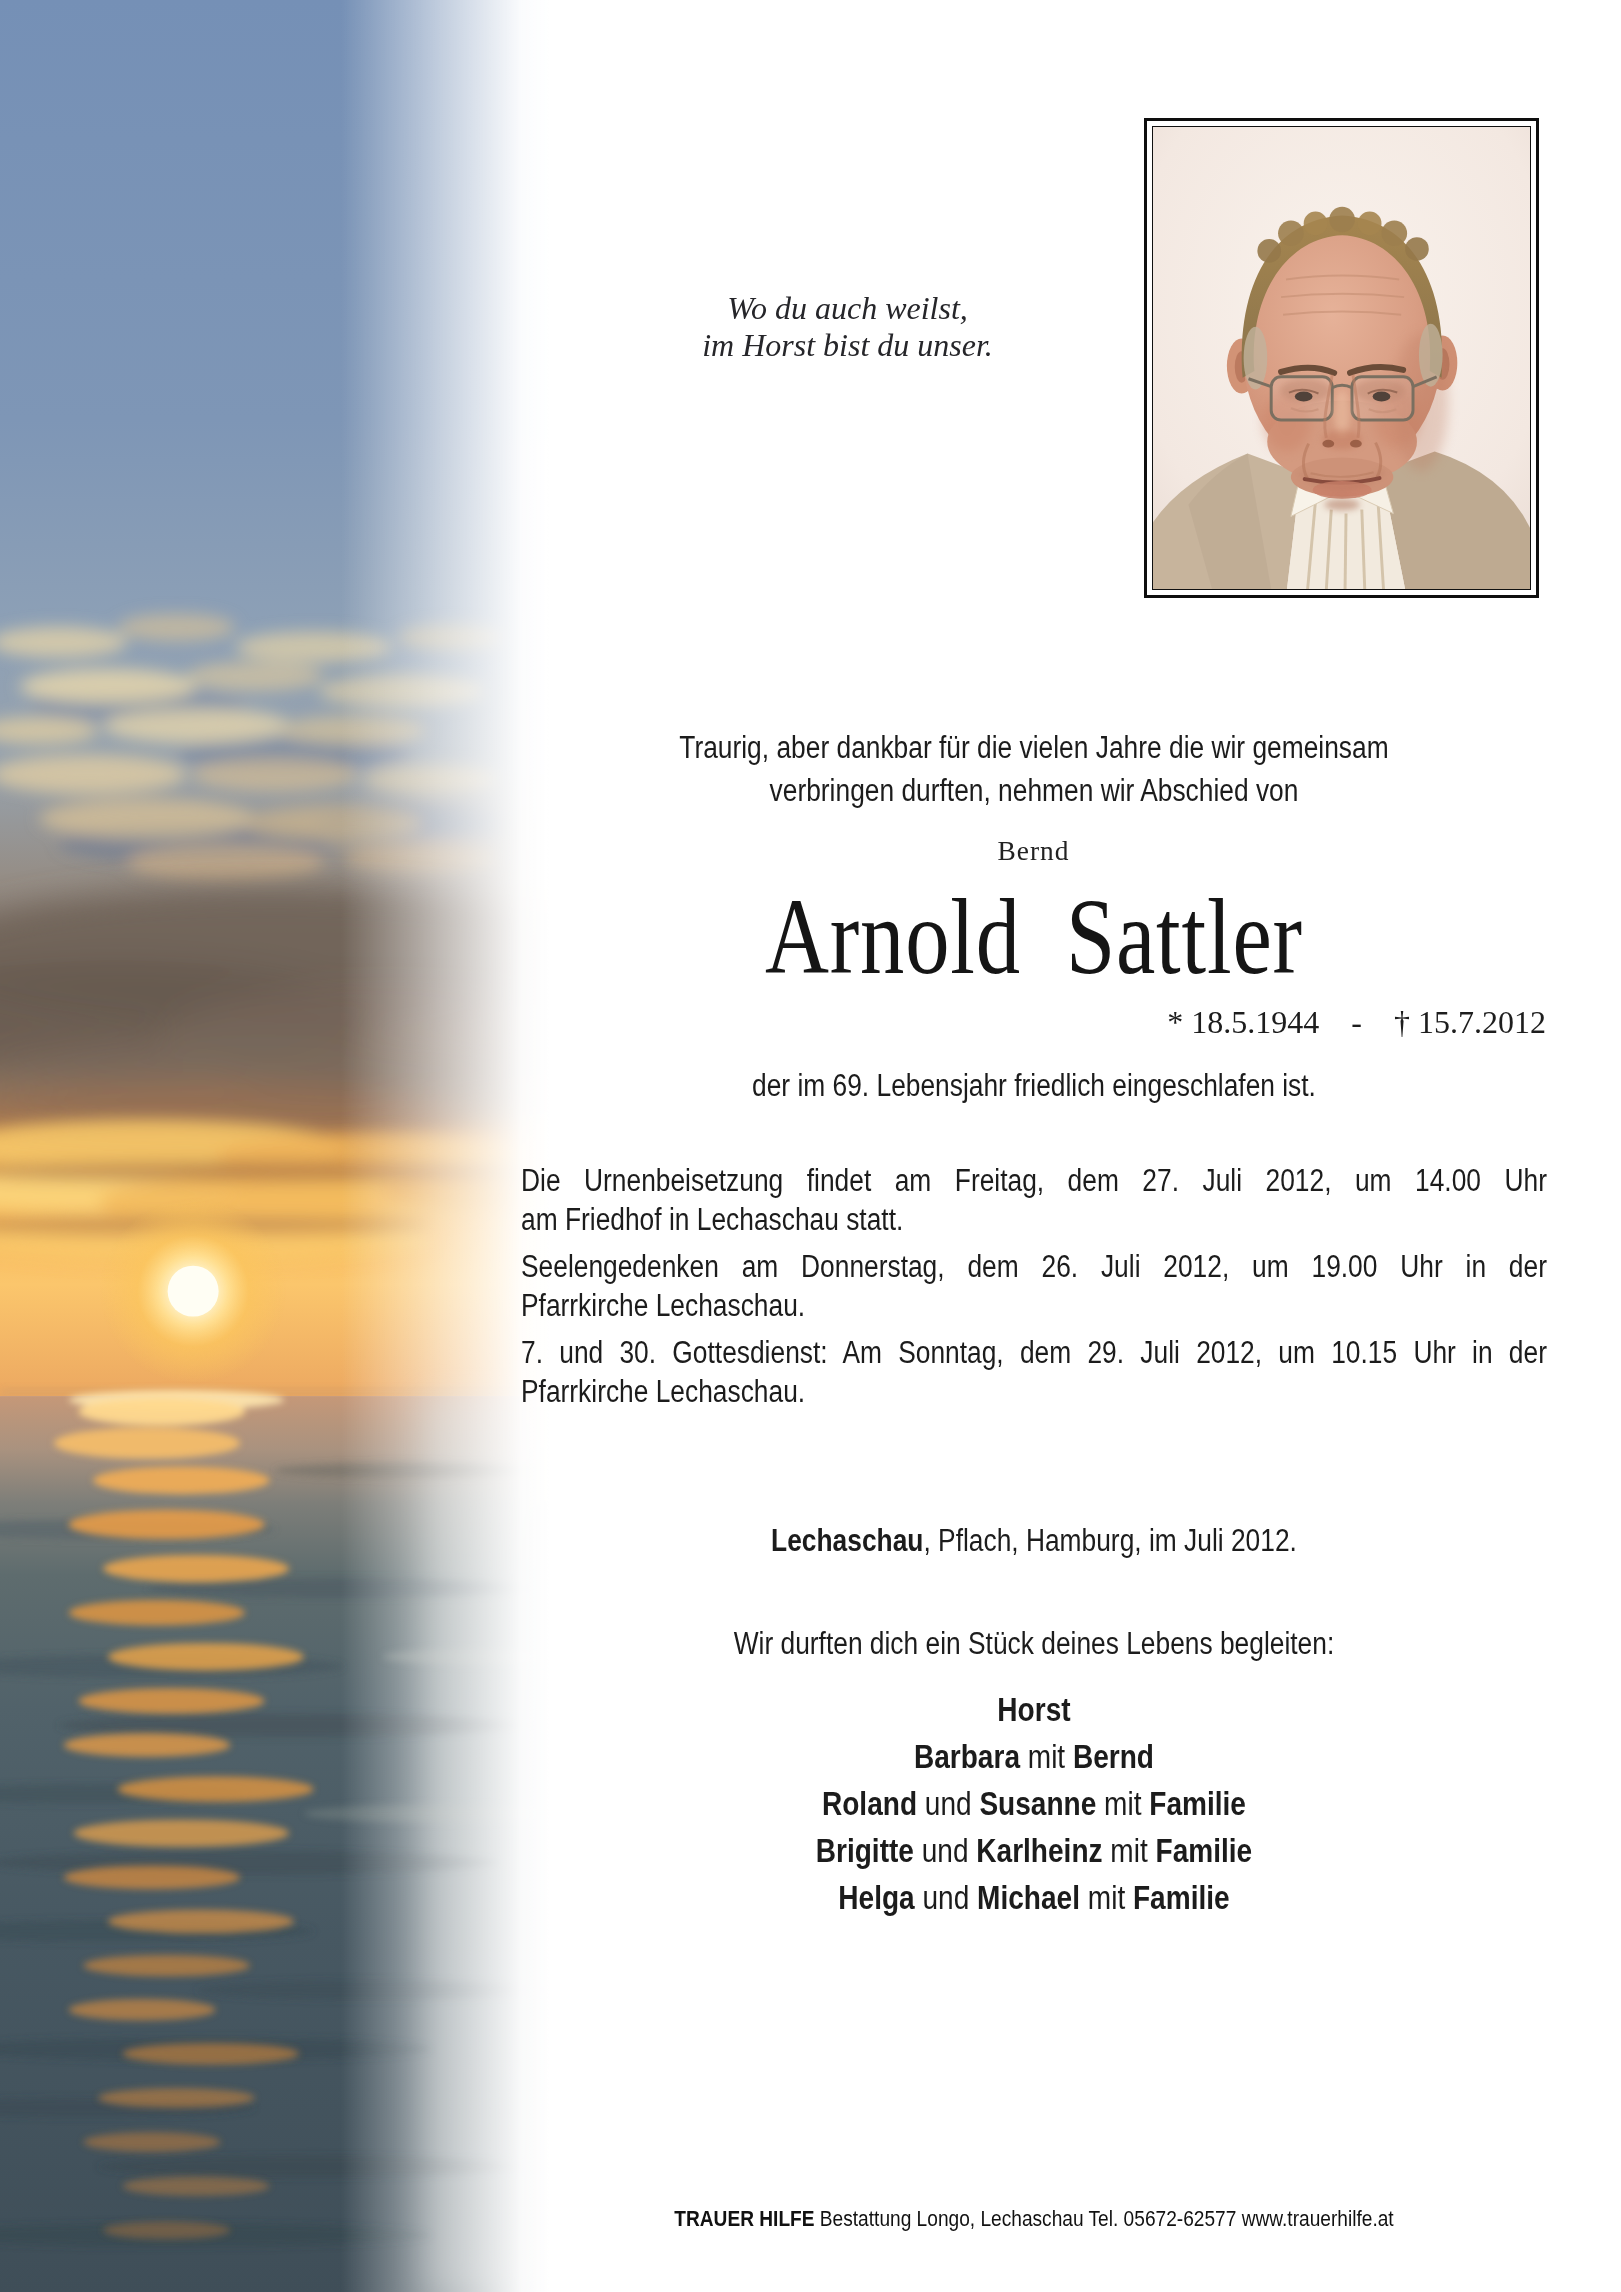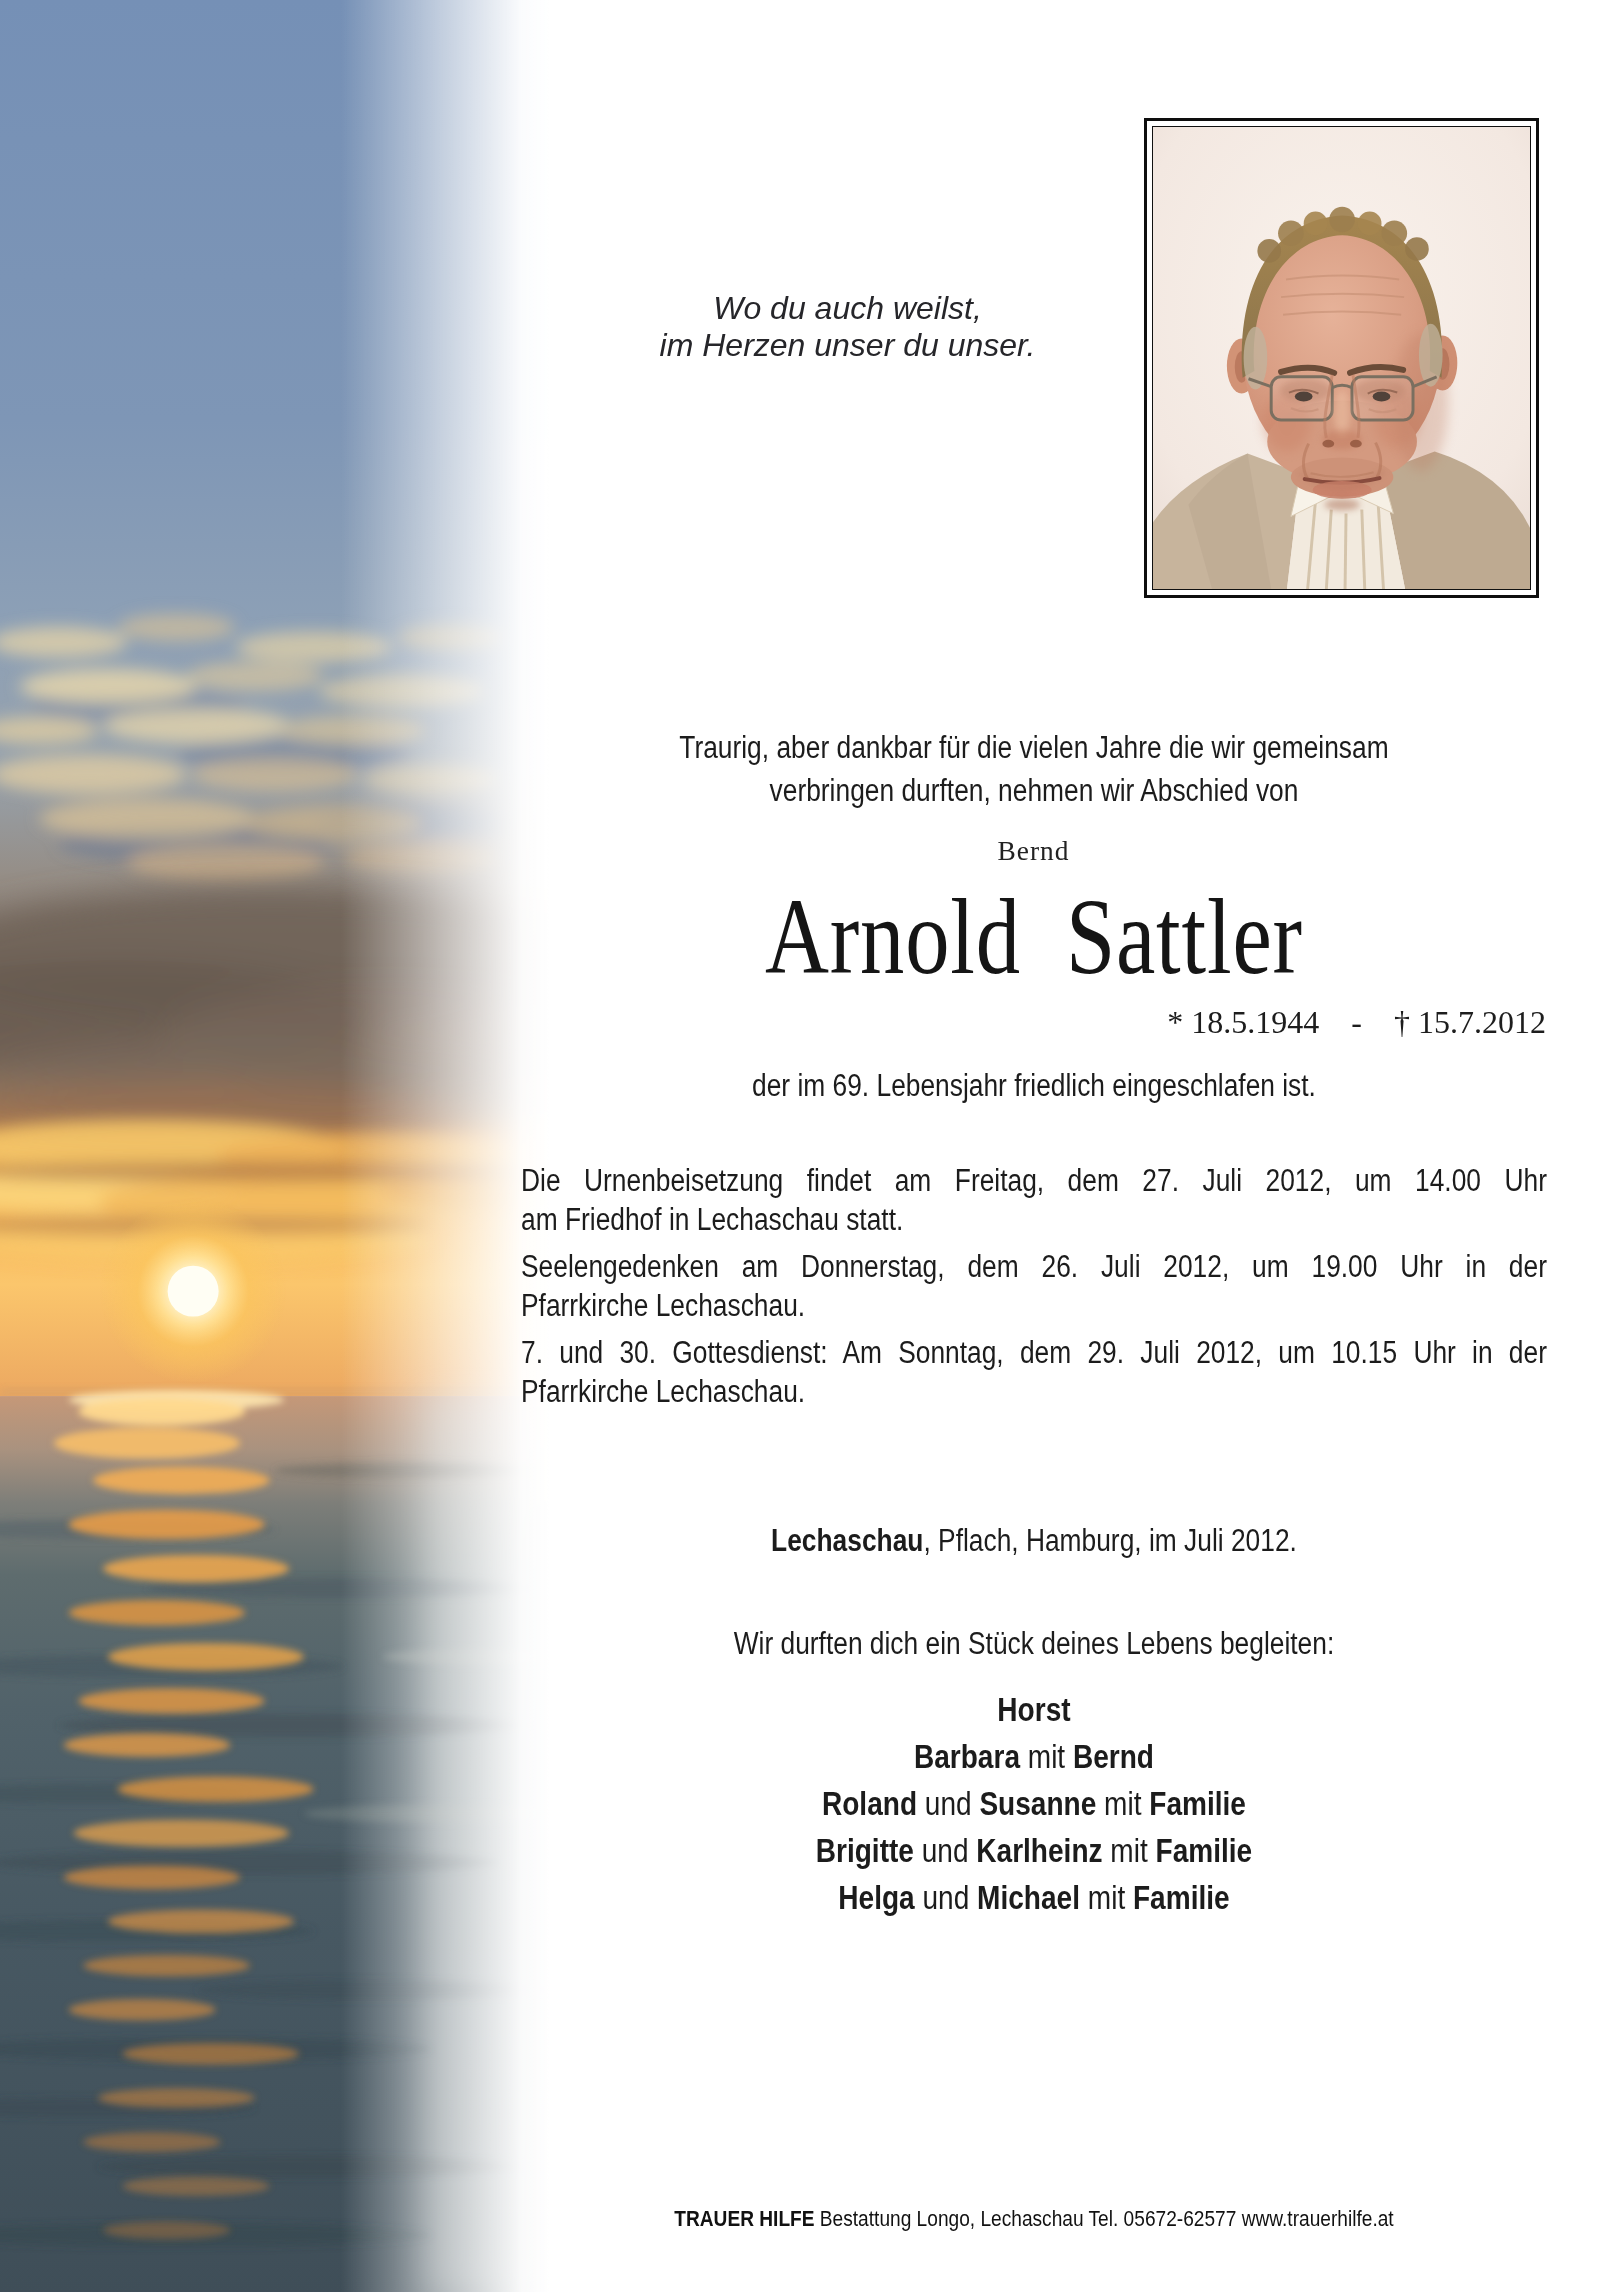--- a/index.html
+++ b/index.html
@@ -11,21 +11,21 @@
   
   .photo-frame{position:absolute;left:1144px;top:118px;width:395px;height:480px;
                box-sizing:border-box;border:3.9px solid #0e0e0e;padding:5.9px;background:#ffffff;}
   .photo-frame .photo-inner{width:100%;height:100%;outline:1px solid #111;}
   .photo-frame svg{display:block;width:100%;height:100%;}
   
   .abs{position:absolute;left:521px;width:1025px;}
   .serif{font-family:"Liberation Serif","DejaVu Serif",serif;}
   .cond{width:1207px;transform:scaleX(0.85);transform-origin:left top;}
   .quote{position:absolute;left:534px;top:290px;width:627px;text-align:center;
-         font-family:Liberation Sans, sans-serif;font-style:italic;
+         font-family:Liberation Serif, serif;font-style:italic;
          font-size:32px;line-height:37px;color:#26262a;}
   .intro{top:726px;text-align:center;font-size:31px;line-height:43px;}
   .salutation{top:836px;text-align:center;font-size:27.4px;letter-spacing:1px;color:#222;}
   .bigname{position:absolute;left:521px;top:880px;width:1251px;transform:scaleX(0.82);
            transform-origin:left top;text-align:center;font-size:108px;line-height:113px;
            letter-spacing:1px;color:#151515;}
   .bigname .last{margin-left:55px;}
   .dates{top:1004px;text-align:right;font-size:32px;color:#1d1d1d;}
   .ageline{top:1068px;text-align:center;font-size:31px;}
   .paras{top:1161px;font-size:31px;line-height:39px;}
@@ -190,21 +190,21 @@
         <ellipse cx="200" cy="2230" rx="75" ry="10" fill="#dd8a36" opacity="0.4"></ellipse>
         <ellipse cx="170" cy="2275" rx="65" ry="9" fill="#d48130" opacity="0.35"></ellipse>
       </g>
 
       <rect x="0" y="0" width="560" height="2339" fill="url(#fadeR)"></rect>
     </svg>
   </div>
 
   <div class="quote">
     <div>Wo du auch weilst,</div>
-    <div>im Herzen unser du unser.</div>
+    <div>im Horst bist du unser.</div>
   </div>
 
   <div class="photo-frame">
     <div class="photo-inner">
       <svg viewBox="0 0 383 470" preserveAspectRatio="none">
         <defs>
           <radialGradient id="pbg" cx="0.5" cy="0.38" r="0.8">
             <stop offset="0" stop-color="#f9f2ec"></stop>
             <stop offset="0.7" stop-color="#f3e8e1"></stop>
             <stop offset="1" stop-color="#e8dad2"></stop>

